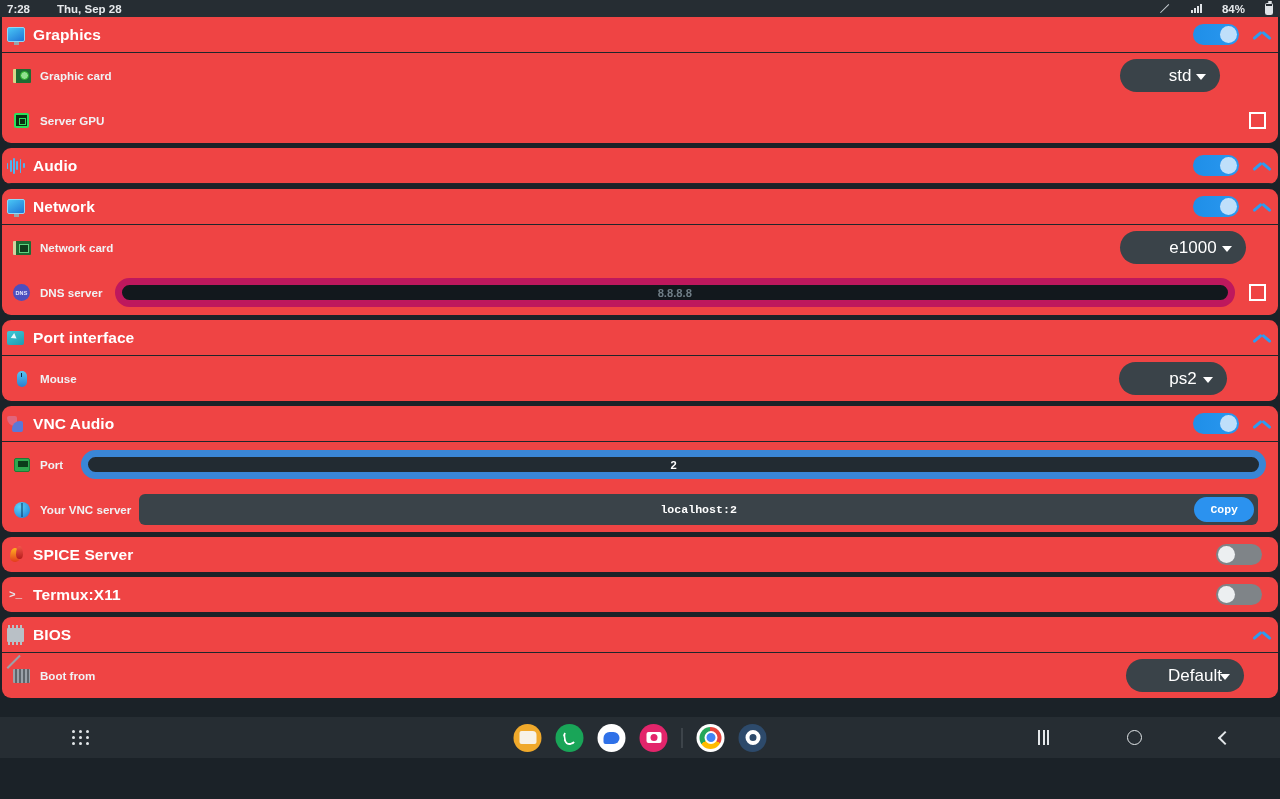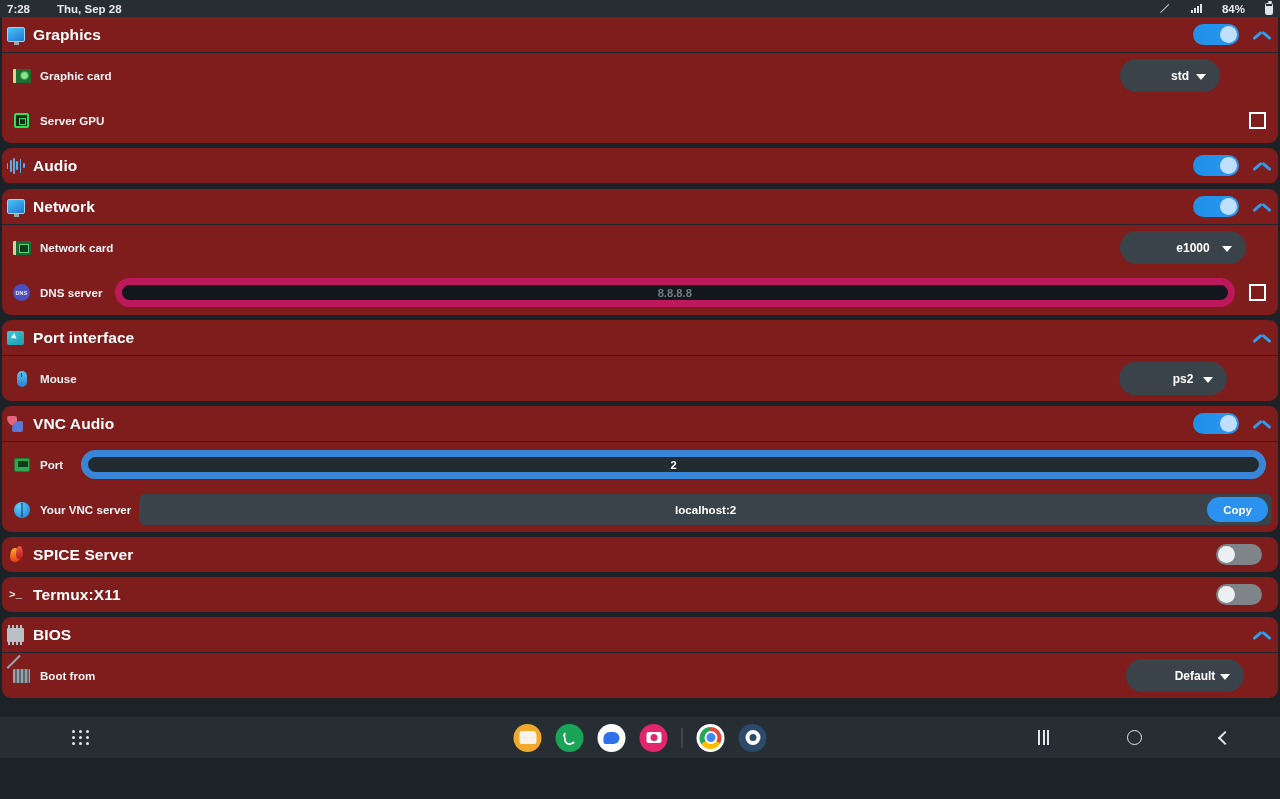--- a/index.html
+++ b/index.html
@@ -39,21 +39,21 @@
   }
   .sb-batt::after{
     content:""; position:absolute; top:-3px; left:2px; width:4px; height:2px;
     background:#dfe3e7; border-radius:1px;
   }
 
   
   .content { width: 1280px; height: 741px; background:#1b2228; position:relative; overflow:hidden; }
 
   .card {
-    background: #7f1d1d;
+    background: #ef4444;
     border-radius: 9px;
     margin: 0 2px 5px 2px;
     overflow: hidden;
   }
   .card.first { border-radius: 0 0 9px 9px; margin-top:0; }
 
   .sec-header {
     height: 35px;
     display: flex; align-items: center;
     padding: 0 6px 0 4px;
@@ -106,21 +106,21 @@
 
   
   .dropdown {
     height: 33px; border-radius: 17px;
     background: #3a4349;
     display:flex; align-items:center; justify-content:center;
     position: relative;
     padding: 0 34px 0 20px;
     min-width: 100px;
   }
-  .dropdown .dd-text { color:#ffffff; font-size:12px; font-weight:bold;margin-left:34px; }
+  .dropdown .dd-text { color:#ffffff; font-size:17px; font-weight:normal;margin-left:34px; }
   .dropdown .caret {
     position:absolute; right:14px; top:50%; margin-top:-2px;
     width:0;height:0; border-left:5.5px solid transparent; border-right:5.5px solid transparent;
     border-top:6px solid #ffffff;
   }
 
   
   .field {
     height: 29px; border-radius: 15px;
     background: #12181d;
@@ -404,21 +404,21 @@
           <span class="ic-port"></span>
         </span>
       <span class="r-label">Port</span>
       <span class="field focused" style="flex:1;margin:0 6px 0 18px;">2</span>
     </div>
     <div class="row">
       <span class="r-icon">
           <span class="ic-globe"></span>
         </span>
       <span class="r-label">Your VNC server</span>
-      <span class="flatfield" style="flex:1;margin:0 0 0 8px;">
+      <span class="flatfield" style="flex:1;margin:0 14px 0 8px;font-family:Liberation Mono, monospace;">
         <span>localhost:2</span>
         <span class="copy-btn">Copy</span>
       </span>
     </div>
   </div>
 
   <div class="card">
     <div class="sec-header">
       <span class="sec-icon">
           <span class="ic-spice"></span>

